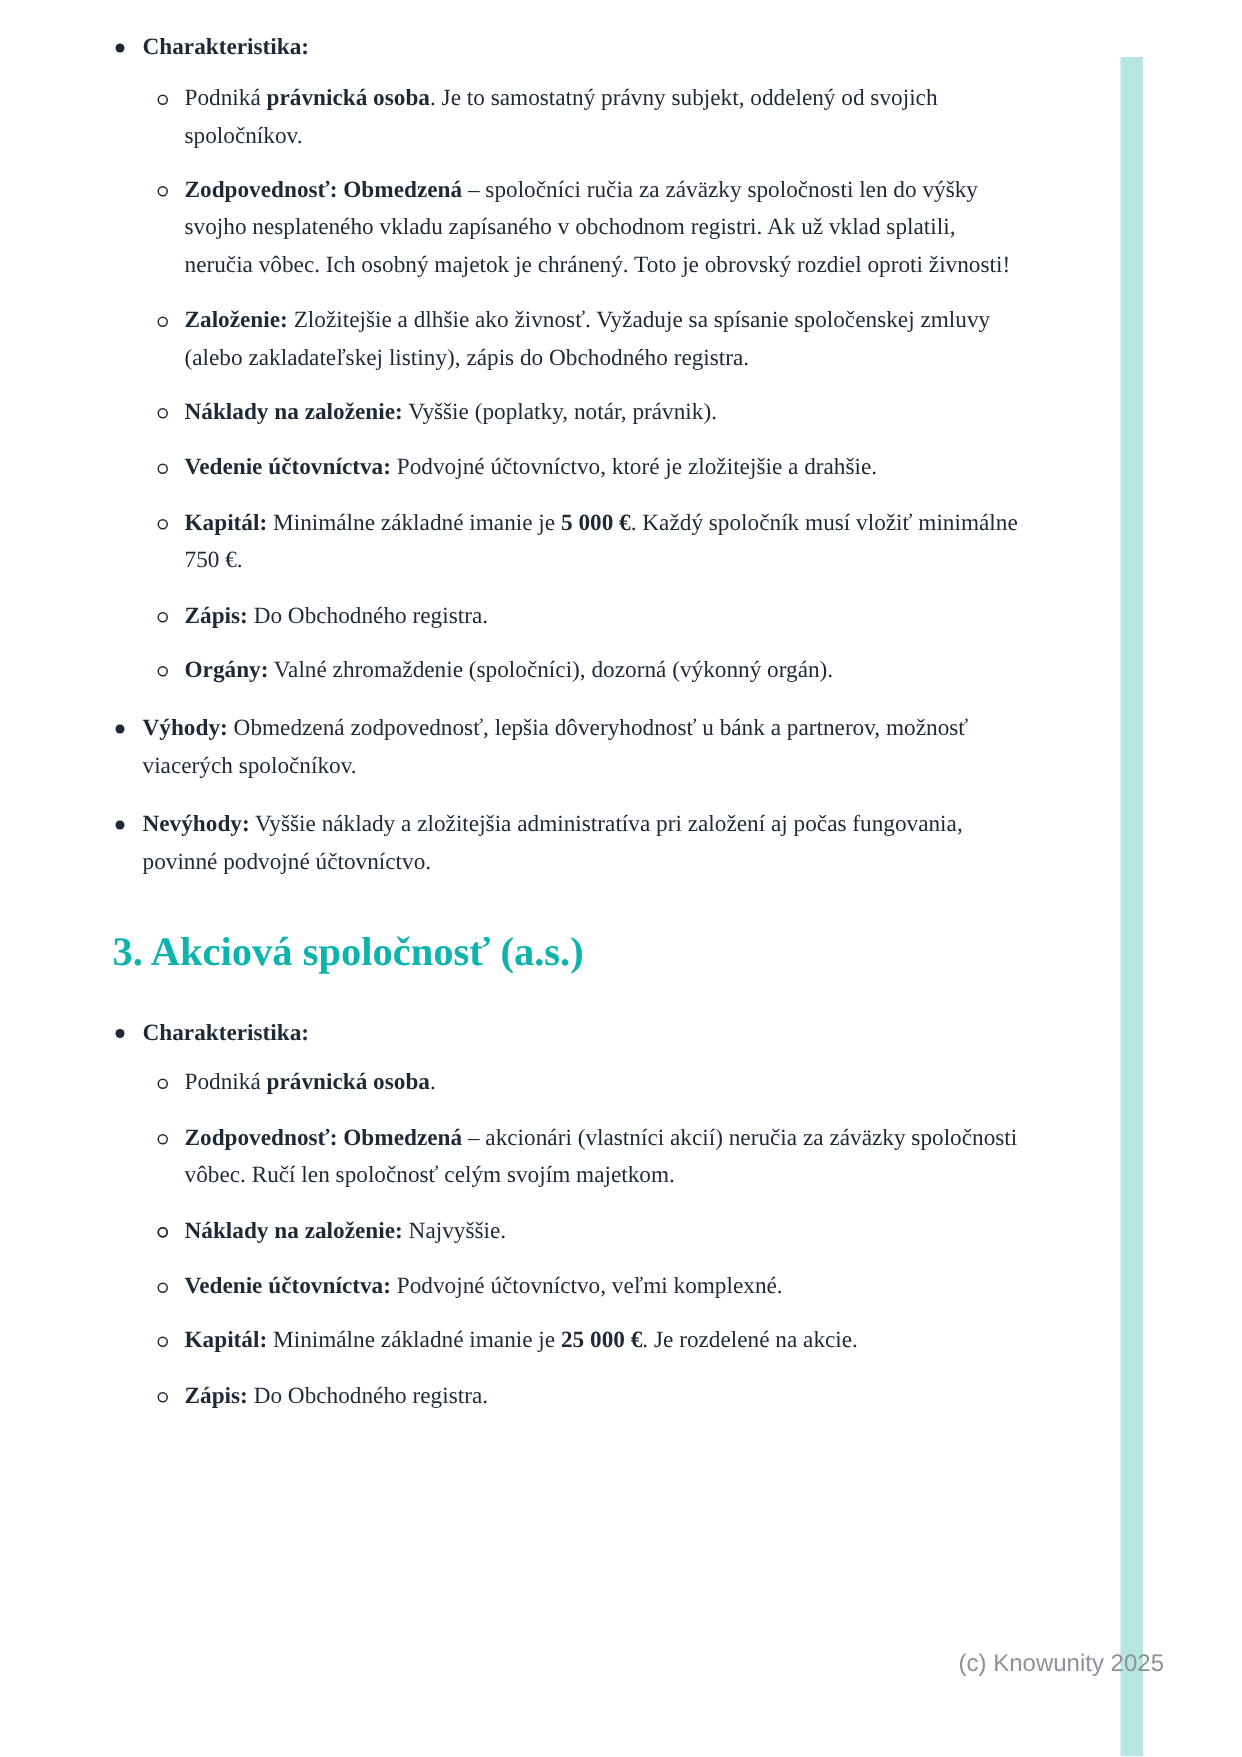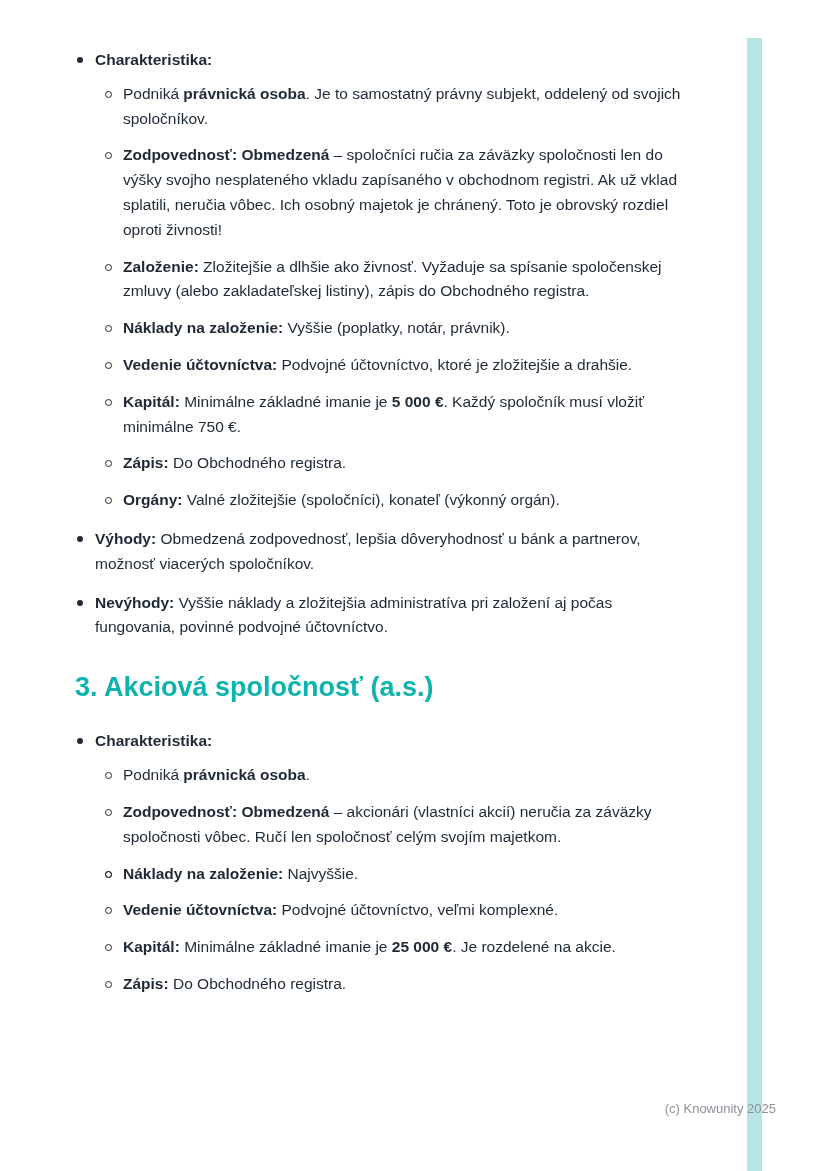--- a/index.html
+++ b/index.html
@@ -16,26 +16,27 @@
   }
   .accent-bar {
     position: absolute;
     top: 38px; right: 66px;
     width: 15px; height: 1133px;
     background: var(--sidebar, #b7e6e2);
     z-index: 0;
   }
   .content {
     position: absolute;
-    top: 48px; left: 75px;
+    top: 20px; left: 75px;
     width: 608px;
     color: var(--text, #1e2936);
     font-size: 15.5px;
     line-height: 1.6;
     z-index: 1;
+    font-family: Liberation Serif, serif;
   }
   .item { position: relative; padding-left: 20px; }
   .item.level1 { margin: 14px 0 9px 0; }
   .item.level1:first-child { margin-top: 0; }
   .section-heading + .item.level1 { margin-top: 0; }
   .item.level2 { margin: 0 0 12px 28px; max-width: 562px; }
   .marker { position: absolute; left: 2px; display: block; }
   .marker.dot {
     top: 9px; width: 6px; height: 6px;
     border-radius: 50%;
@@ -50,40 +51,40 @@
   .bold { font-weight: 700; }
   .section-heading {
     font-size: 27px;
     font-weight: 700;
     color: var(--accent, #0db3ad);
     margin: 26px 0 20px 0;
   }
   .footer {
     position: absolute;
     top: 1101px; right: 52px;
-    font-size: 13px;
+    font-size: 16px;
     color: #8b9299;
     z-index: 2;
   }
 </style>
 </head>
 <body>
 
 <div class="page">
   <div class="accent-bar"></div>
   <main class="content">
       <div class="item level1"><span class="marker dot"></span><span><span class="bold">Charakteristika:</span></span></div>
       <div class="item level2"><span class="marker circle"></span><span><span>Podniká </span><span class="bold">právnická osoba</span><span>. Je to samostatný právny subjekt, oddelený od svojich spoločníkov.</span></span></div>
       <div class="item level2"><span class="marker circle"></span><span><span class="bold">Zodpovednosť: Obmedzená</span><span> – spoločníci ručia za záväzky spoločnosti len do výšky svojho nesplateného vkladu zapísaného v obchodnom registri. Ak už vklad splatili, neručia vôbec. Ich osobný majetok je chránený. Toto je obrovský rozdiel oproti živnosti!</span></span></div>
       <div class="item level2"><span class="marker circle"></span><span><span class="bold">Založenie:</span><span> Zložitejšie a dlhšie ako živnosť. Vyžaduje sa spísanie spoločenskej zmluvy (alebo zakladateľskej listiny), zápis do Obchodného registra.</span></span></div>
       <div class="item level2"><span class="marker circle"></span><span><span class="bold">Náklady na založenie:</span><span> Vyššie (poplatky, notár, právnik).</span></span></div>
       <div class="item level2"><span class="marker circle"></span><span><span class="bold">Vedenie účtovníctva:</span><span> Podvojné účtovníctvo, ktoré je zložitejšie a drahšie.</span></span></div>
       <div class="item level2"><span class="marker circle"></span><span><span class="bold">Kapitál:</span><span> Minimálne základné imanie je </span><span class="bold">5 000 €</span><span>. Každý spoločník musí vložiť minimálne 750 €.</span></span></div>
       <div class="item level2"><span class="marker circle"></span><span><span class="bold">Zápis:</span><span> Do Obchodného registra.</span></span></div>
-      <div class="item level2"><span class="marker circle"></span><span><span class="bold">Orgány:</span><span> Valné zložitejšie (spoločníci), konateľ (výkonný orgán).</span></span></div>
+      <div class="item level2"><span class="marker circle"></span><span><span class="bold">Orgány:</span><span> Valné zhromaždenie (spoločníci), dozorná (výkonný orgán).</span></span></div>
       <div class="item level1"><span class="marker dot"></span><span><span class="bold">Výhody:</span><span> Obmedzená zodpovednosť, lepšia dôveryhodnosť u bánk a partnerov, možnosť viacerých spoločníkov.</span></span></div>
       <div class="item level1"><span class="marker dot"></span><span><span class="bold">Nevýhody:</span><span> Vyššie náklady a zložitejšia administratíva pri založení aj počas fungovania, povinné podvojné účtovníctvo.</span></span></div>
       <h2 class="section-heading">3. Akciová spoločnosť (a.s.)</h2>
       <div class="item level1"><span class="marker dot"></span><span><span class="bold">Charakteristika:</span></span></div>
       <div class="item level2"><span class="marker circle"></span><span><span>Podniká </span><span class="bold">právnická osoba</span><span>.</span></span></div>
       <div class="item level2"><span class="marker circle"></span><span><span class="bold">Zodpovednosť: Obmedzená</span><span> – akcionári (vlastníci akcií) neručia za záväzky spoločnosti vôbec. Ručí len spoločnosť celým svojím majetkom.</span></span></div>
       <div class="item level2"><span class="marker circle"></span></div>
       <div class="item level2"><span class="marker circle"></span><span><span class="bold">Náklady na založenie:</span><span> Najvyššie.</span></span></div>
       <div class="item level2"><span class="marker circle"></span><span><span class="bold">Vedenie účtovníctva:</span><span> Podvojné účtovníctvo, veľmi komplexné.</span></span></div>
       <div class="item level2"><span class="marker circle"></span><span><span class="bold">Kapitál:</span><span> Minimálne základné imanie je </span><span class="bold">25 000 €</span><span>. Je rozdelené na akcie.</span></span></div>

